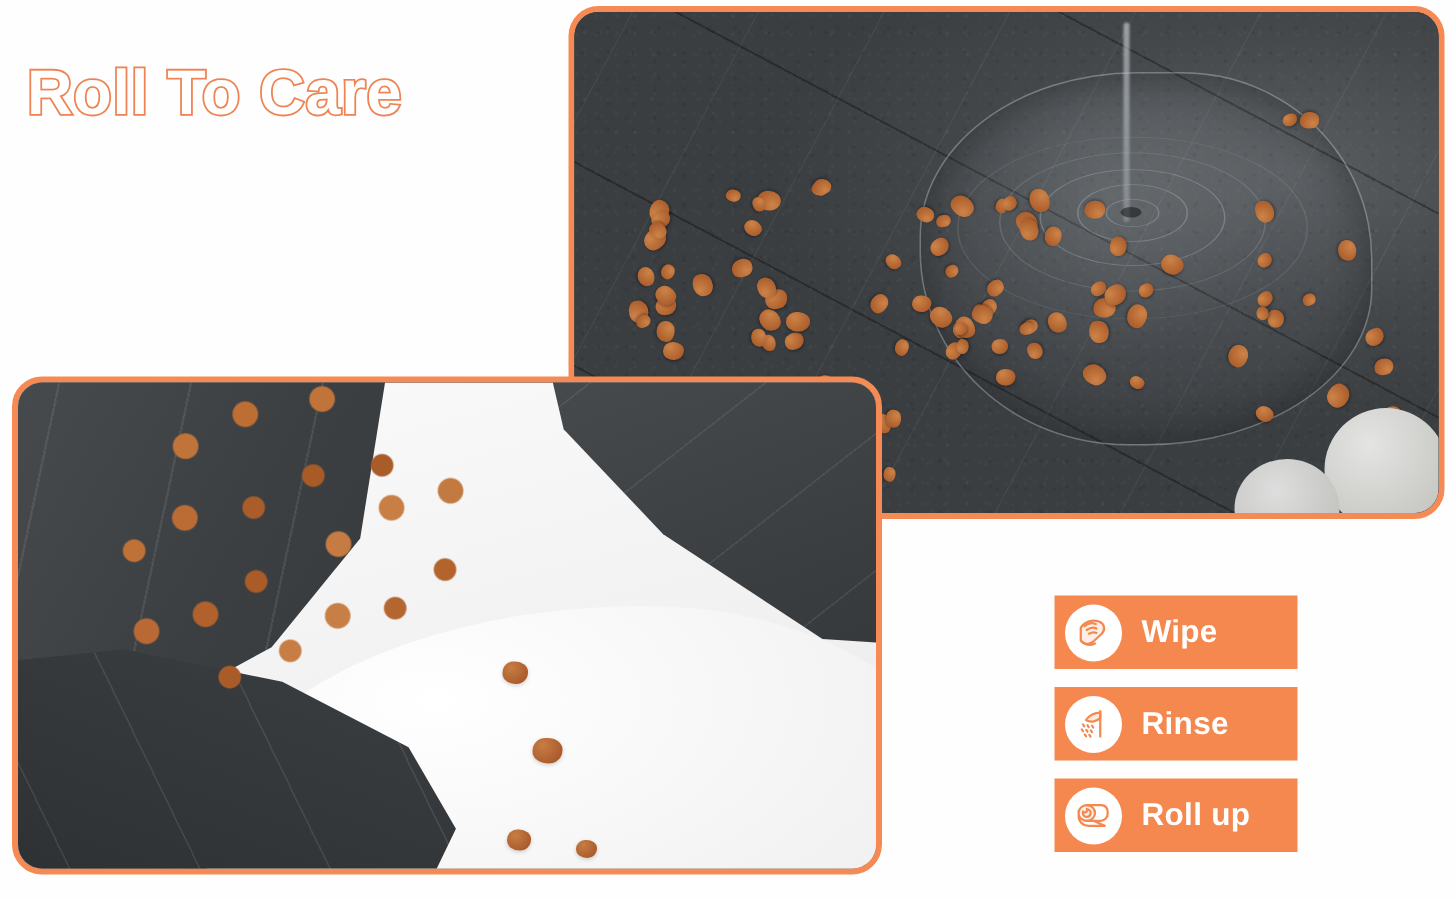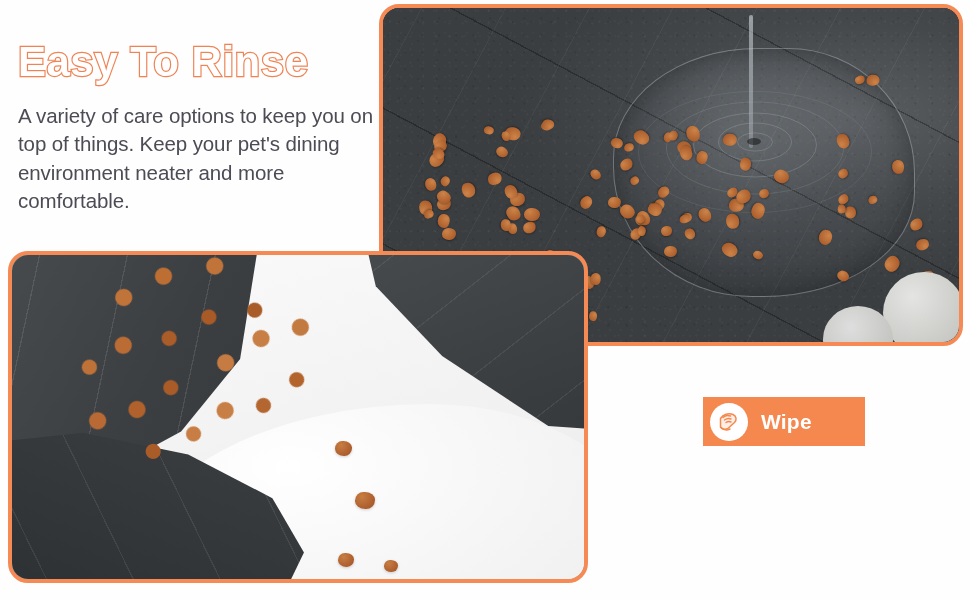--- a/index.html
+++ b/index.html
@@ -310,22 +310,21 @@
     letter-spacing: 0.2px;
     white-space: nowrap;
   }
 </style>
 </head>
 <body>
 
 <div class="stage">
 
   <div class="text-block">
-    <h1 class="headline">Easy To Rinse</h1>
-    <p class="body-copy">A variety of care options to keep you on top of things. Keep your pet's dining environment neater and more comfortable.</p>
+    <h1 class="headline">Roll To Care</h1>
   </div>
 
   <div class="panel panel-top">
     <div class="photo">
       <div class="mat-dark"></div>
       <div class="mat-grain"></div>
       <div class="water-pool"></div>
       <div class="ripple r5"></div>
       <div class="ripple r4"></div>
       <div class="ripple r3"></div>
@@ -471,16 +470,41 @@
             <path d="M7 8.5 C9 6.5 12 6 14.5 7"></path>
             <path d="M8.5 11 C10.5 9.5 13 9 15 10"></path>
             <path d="M10 13.5 C11.5 12.5 13.5 12.3 15 13"></path>
             <path d="M5 18.5 C7.5 21 11 21.5 14 20"></path>
           </g>
         </svg>
       </span>
       <span class="badge-label">Wipe</span>
     </div>
 
-
+    <div class="badge">
+      <span class="badge-icon">
+        <svg width="26" height="26" viewBox="0 0 26 26">
+          <g fill="none" stroke="#f5884f" stroke-width="1.5" stroke-linecap="round" stroke-linejoin="round">
+            <path d="M17.5 4 L17.5 21"></path>
+            <path d="M17.5 5 C14 5 10 7 8 10 C11 12 15.5 11 17.5 8.5 Z" fill="#f5884f" fill-opacity="0.18"></path>
+            <path d="M6 13 L6.8 14.2 M9 13.5 L9.8 14.7 M12 13.8 L12.8 15 M5.2 16.3 L6 17.5 M8.2 16.6 L9 17.8 M11.2 16.9 L12 18.1 M7.2 19.6 L8 20.8 M10.2 19.9 L11 21.1"></path>
+          </g>
+        </svg>
+      </span>
+      <span class="badge-label">Rinse</span>
+    </div>
+
+    <div class="badge">
+      <span class="badge-icon">
+        <svg width="26" height="26" viewBox="0 0 26 26">
+          <g fill="none" stroke="#f5884f" stroke-width="1.5" stroke-linecap="round" stroke-linejoin="round">
+            <ellipse cx="8.5" cy="11" rx="5.5" ry="5.2" fill="#f5884f" fill-opacity="0.12"></ellipse>
+            <path d="M8.5 11 m0 -2.6 a2.6 2.6 0 1 1 -2.4 1.6 a1.4 1.4 0 1 0 2.4 -1.6"></path>
+            <path d="M8.5 5.8 L18 5.8 C21 5.8 22.5 8 22.5 11 C22.5 14 20.5 16.2 17.5 16.2 L8.5 16.2"></path>
+            <path d="M13 16.2 L20.5 19.5 L9.5 19.5 C5.5 19.5 3 16.5 3 13"></path>
+          </g>
+        </svg>
+      </span>
+      <span class="badge-label">Roll up</span>
+    </div>
 
   </div>
 </div>
 
 </body></html>

